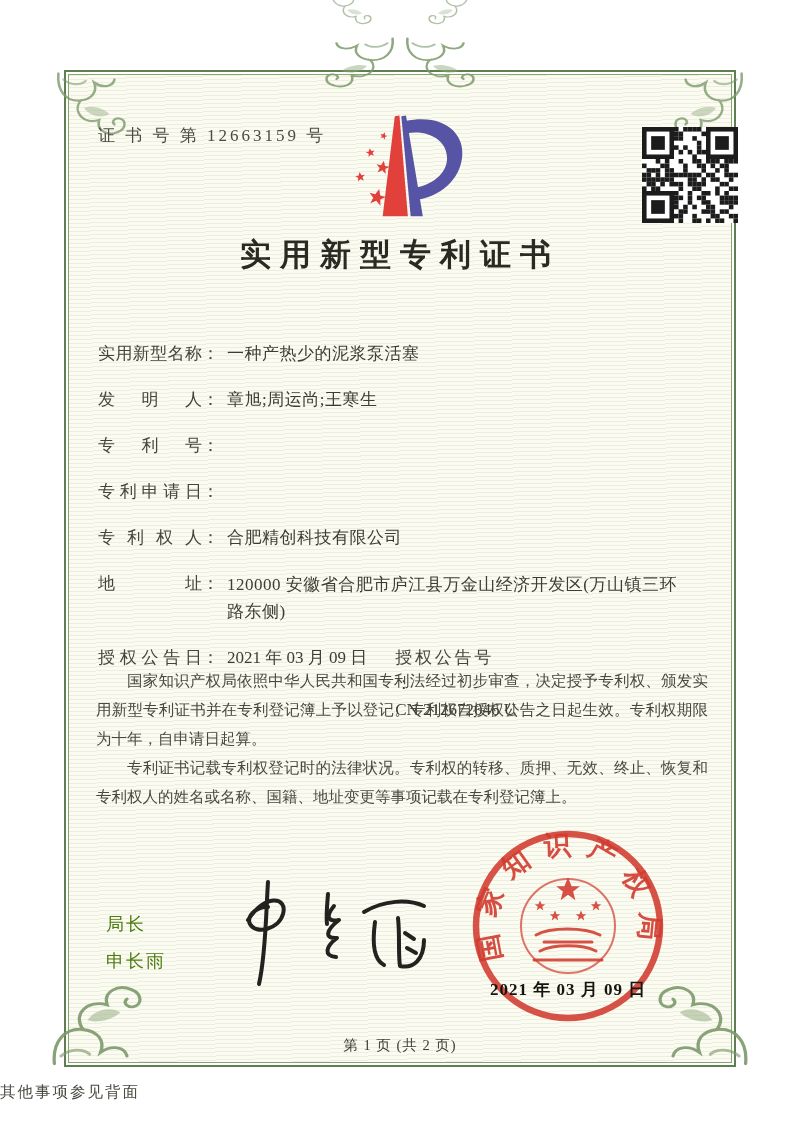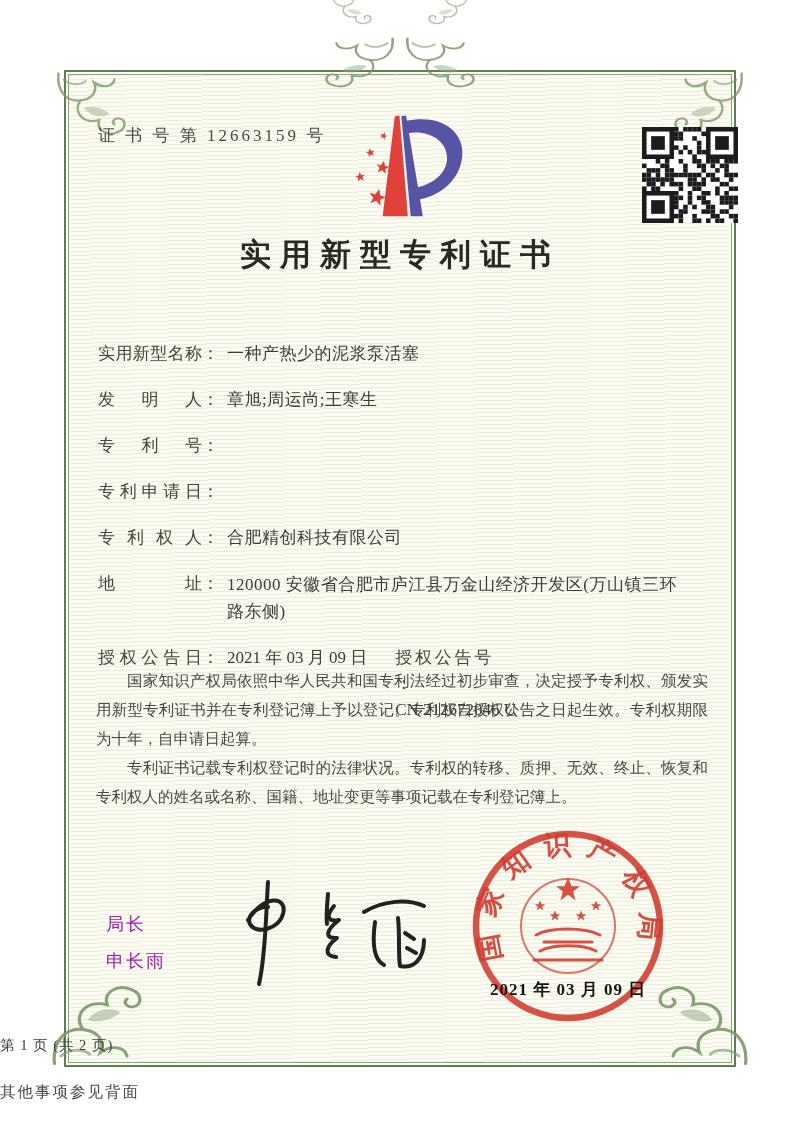--- a/index.html
+++ b/index.html
@@ -31,29 +31,29 @@
   .row .val{flex:1;letter-spacing:.5px;}
   .row.addr .val{max-width:452px;line-height:27px;}
   .row.grant{margin-bottom:0;}
   .grant-group2{display:flex;margin-left:28px;flex-direction:column;}
   .grant-group2 .lbl{width:96px;}
 
   .paras{position:absolute;left:96px;top:666px;width:612px;}
   .paras p{margin:0;text-indent:2em;font-size:15.5px;line-height:29px;
     color:#4a4940;text-align:justify;}
 
-  .signer{position:absolute;left:106px;top:912px;font-size:18px;color:#a21caf;letter-spacing:2px;}
+  .signer{position:absolute;left:106px;top:912px;font-size:18px;color:#4d7c0f;letter-spacing:2px;}
   .signer div{margin-bottom:13px;}
   .signature{position:absolute;left:212px;top:876px;width:230px;height:115px;}
 
   .seal{position:absolute;left:468px;top:826px;width:200px;height:200px;}
   .seal-date{position:absolute;left:468px;top:978px;width:200px;text-align:center;
     font-size:17px;font-weight:700;color:#15140f;letter-spacing:1px;}
 
-  .page-info{position:absolute;left:0;top:1036px;width:100%;
+  .page-info{position:absolute;left:0;top:1036px;width:100%;text-align:center;
     font-size:14.5px;color:#3f3e35;letter-spacing:1px;}
   .back-note{position:absolute;left:0;top:1082px;width:100%;text-align:left;
     font-size:15.5px;color:#4a4940;letter-spacing:2px;}
 </style>
 </head>
 <body>
 
 <div class="page">
 
   <div class="frame">

